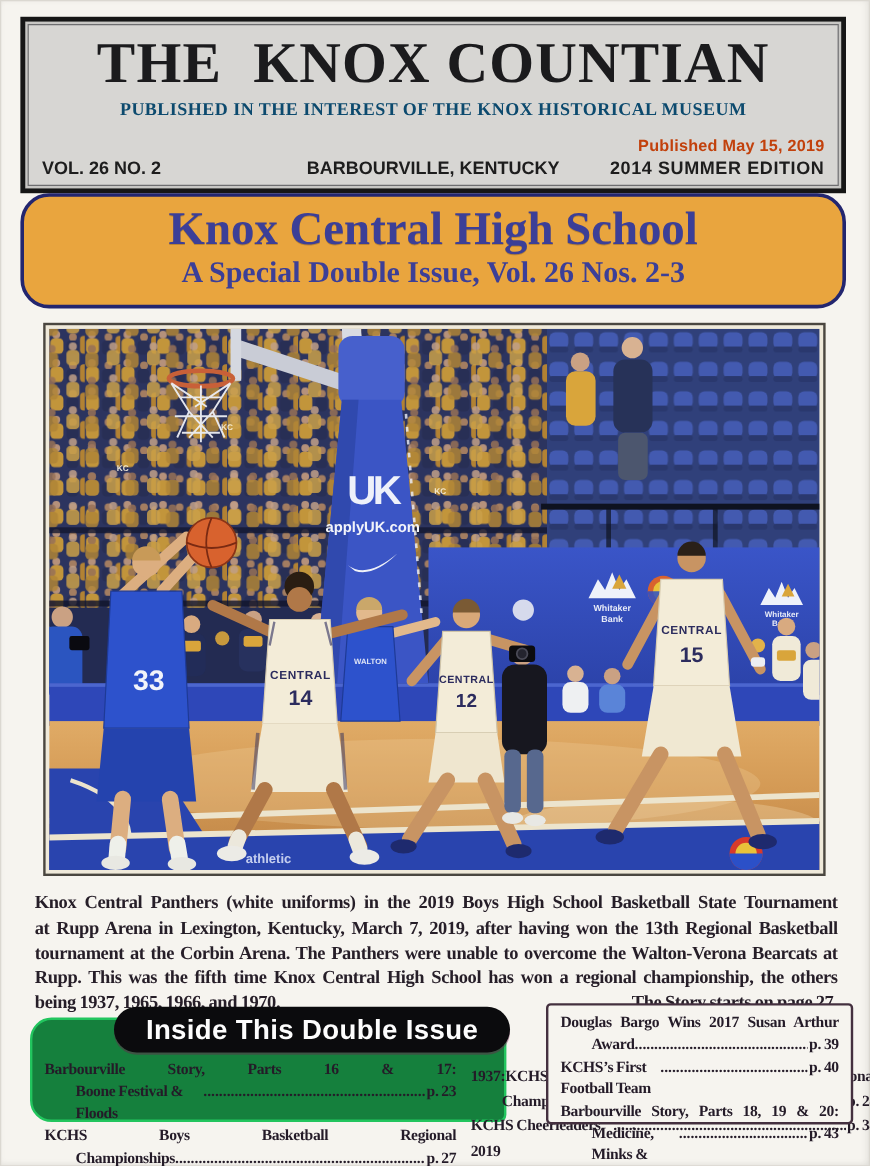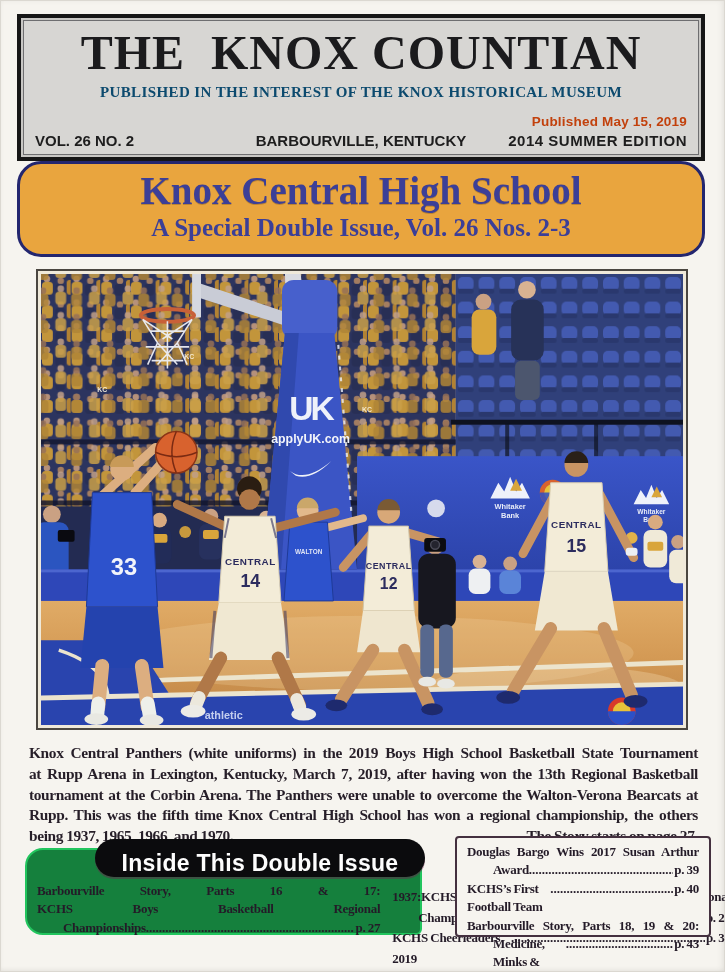--- a/index.html
+++ b/index.html
@@ -76,21 +76,21 @@
   }
   .toc-right {
     position:absolute; left:455px; top:836px; width:256px; height:101px;
     border:2px solid #44303f; border-radius:4px;
     background:#f6f4ef;
     padding:5px 10px 4px 10px;
   }
   .toc-pill {
     position:absolute; left:95px; top:839px; width:330px; height:38px;
     background:#0b0b0d; border-radius:19px;
-    display:flex; align-items:flex-end; justify-content:center;
+    display:flex; align-items:center; justify-content:center;
     box-shadow:0 2px 0 rgba(110,32,78,.45);
     z-index:3;
   }
   .toc-pill span {
     color:#fdfdfd; font-family:"Liberation Sans", sans-serif;
     font-weight:bold; font-size:23px; letter-spacing:.3px;
   }
   .toc-cols {
     display:grid; grid-template-columns:1fr 1fr; gap:0 12px;
     padding:32px 10px 4px 10px; height:100%;
@@ -389,20 +389,25 @@
   <span>Inside This Double Issue</span>
 </div>
 
 <section class="toc-left toc-ink">
   <div class="toc-cols">
     <div class="col1">
 
     <div class="toc-line nopage">
           <span class="t">Barbourville Story, Parts 16 &amp; 17:</span>
         </div>
+        <div class="toc-line ind">
+          <span class="t">Boone Festival &amp; Floods</span>
+          <span class="lead"></span>
+          <span class="pg">p. 23</span>
+        </div>
         <div class="toc-line nopage">
           <span class="t">KCHS Boys Basketball Regional</span>
         </div>
         <div class="toc-line ind">
           <span class="t">Championships</span>
           <span class="lead"></span>
           <span class="pg">p. 27</span>
         </div>
       </div>
     <div class="col2">

